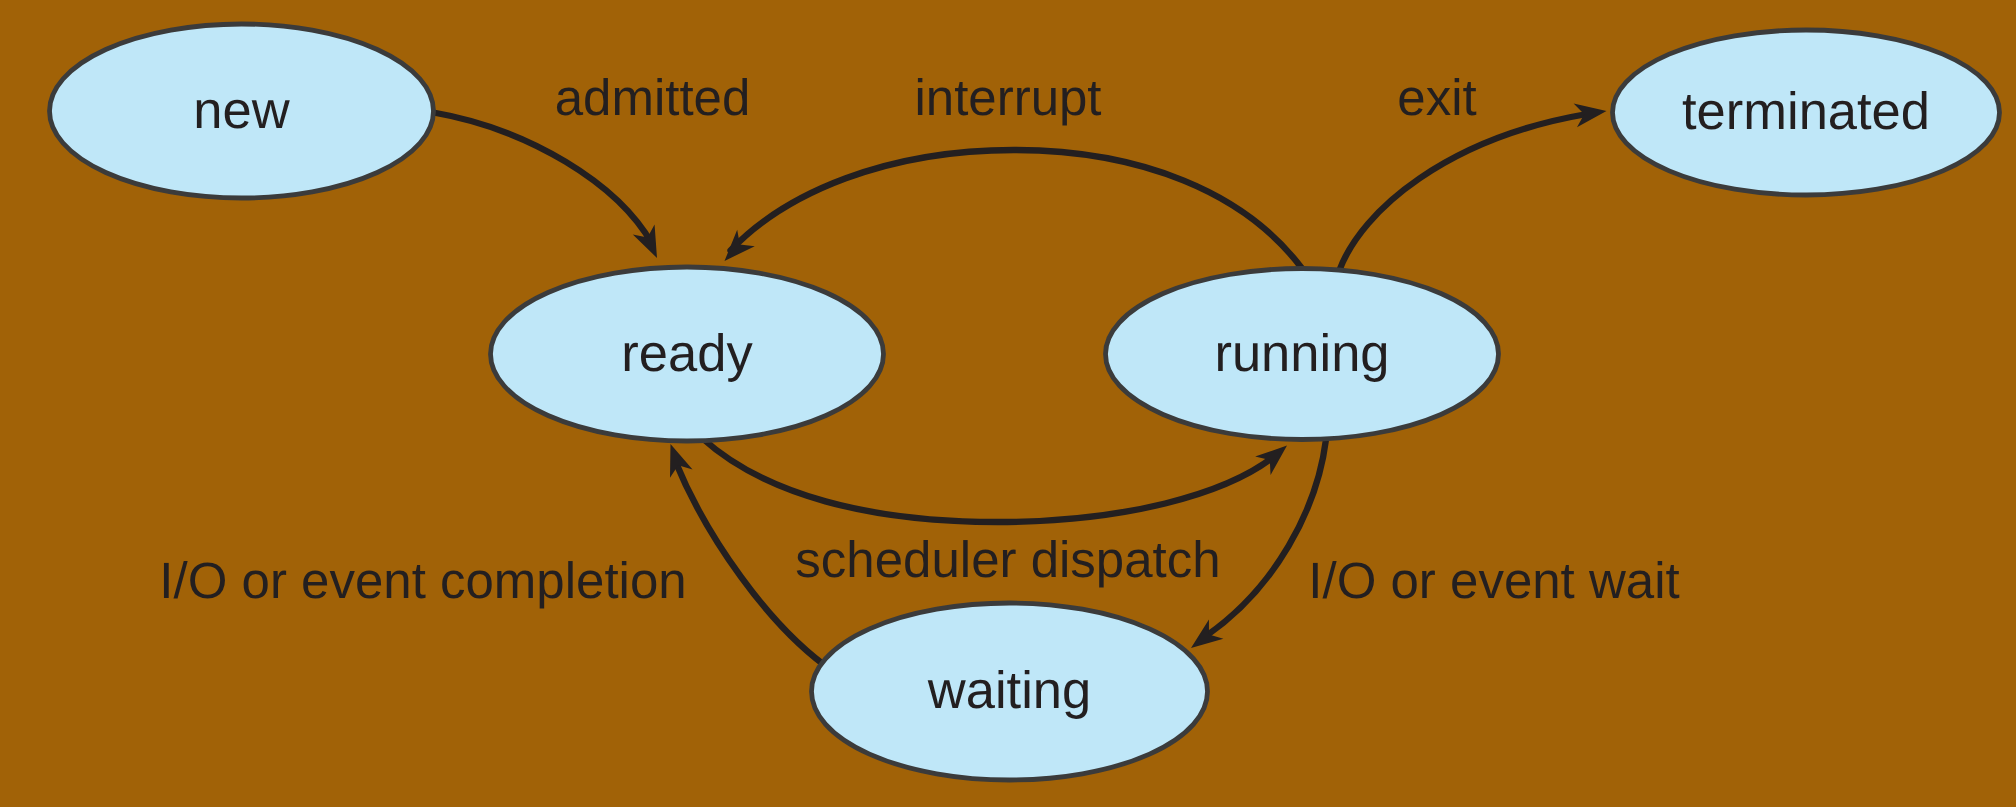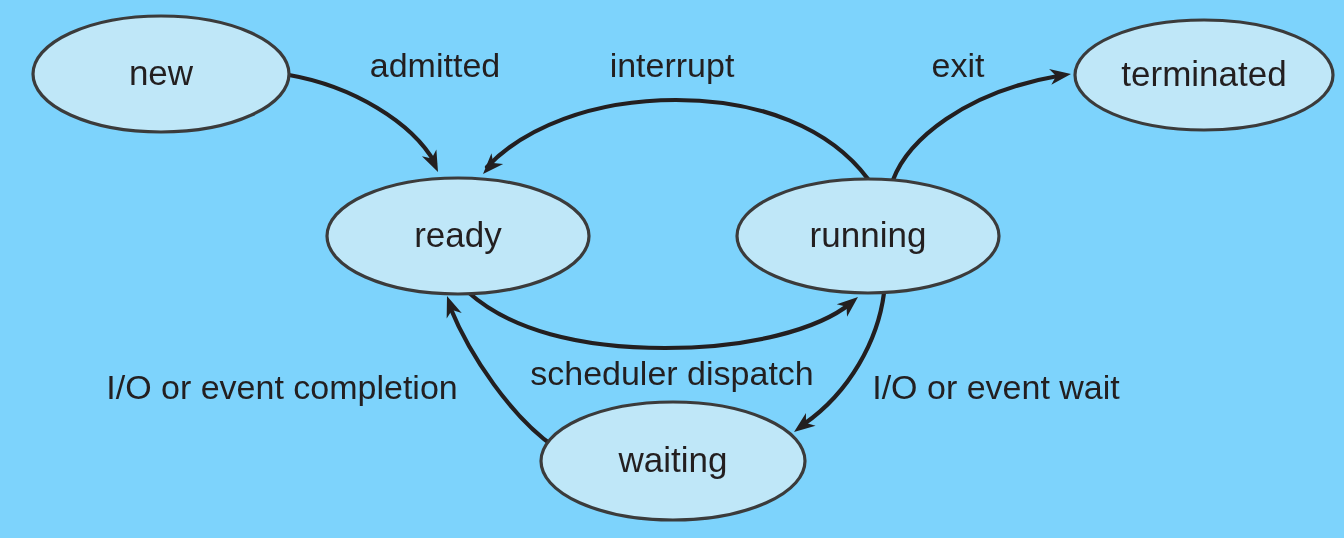--- a/index.html
+++ b/index.html
@@ -10,21 +10,21 @@
   body {
     width: 1344px;
     height: 538px;
     overflow: hidden;
     font-family: "Liberation Sans", sans-serif;
   }
   #diagram-root {
     position: relative;
     width: 1344px;
     height: 538px;
-    background: #7dd3fc;
+    background: #a16207;
   }
   svg#state-diagram {
     display: block;
     width: 1344px;
     height: 538px;
   }
   .state-ellipse {
     stroke: #3b3b3b;
     stroke-width: 3.2;
   }

